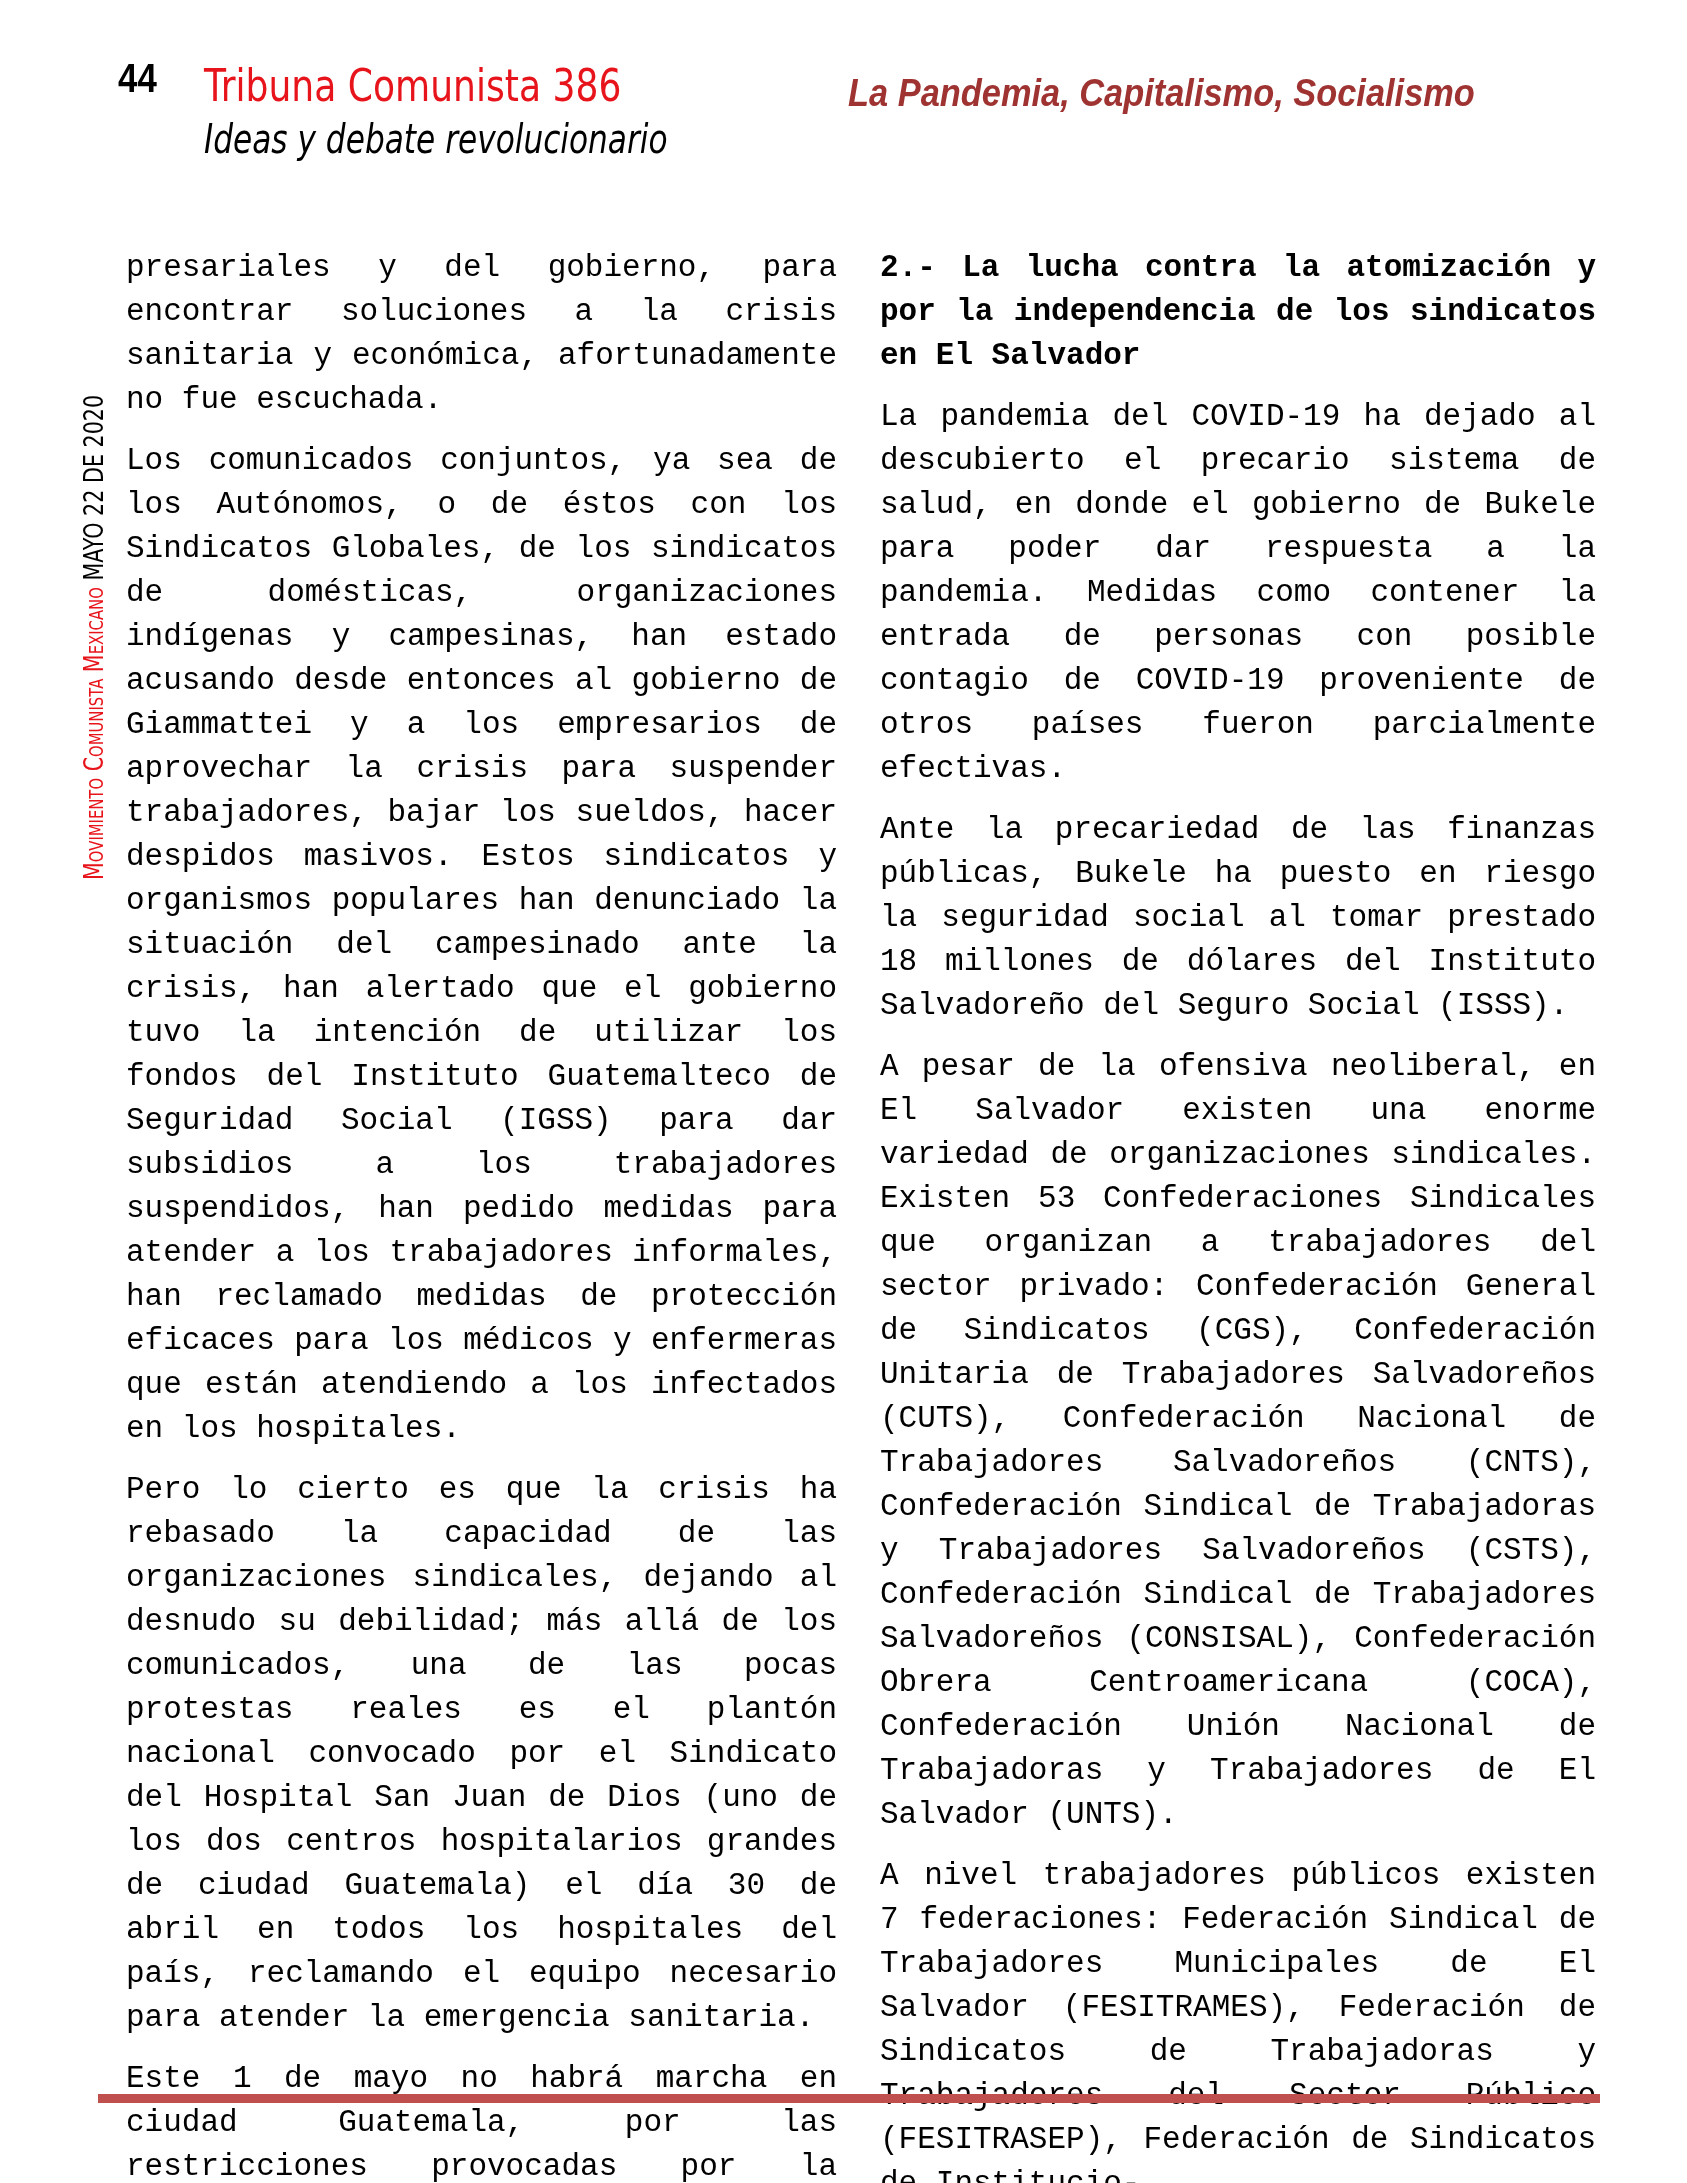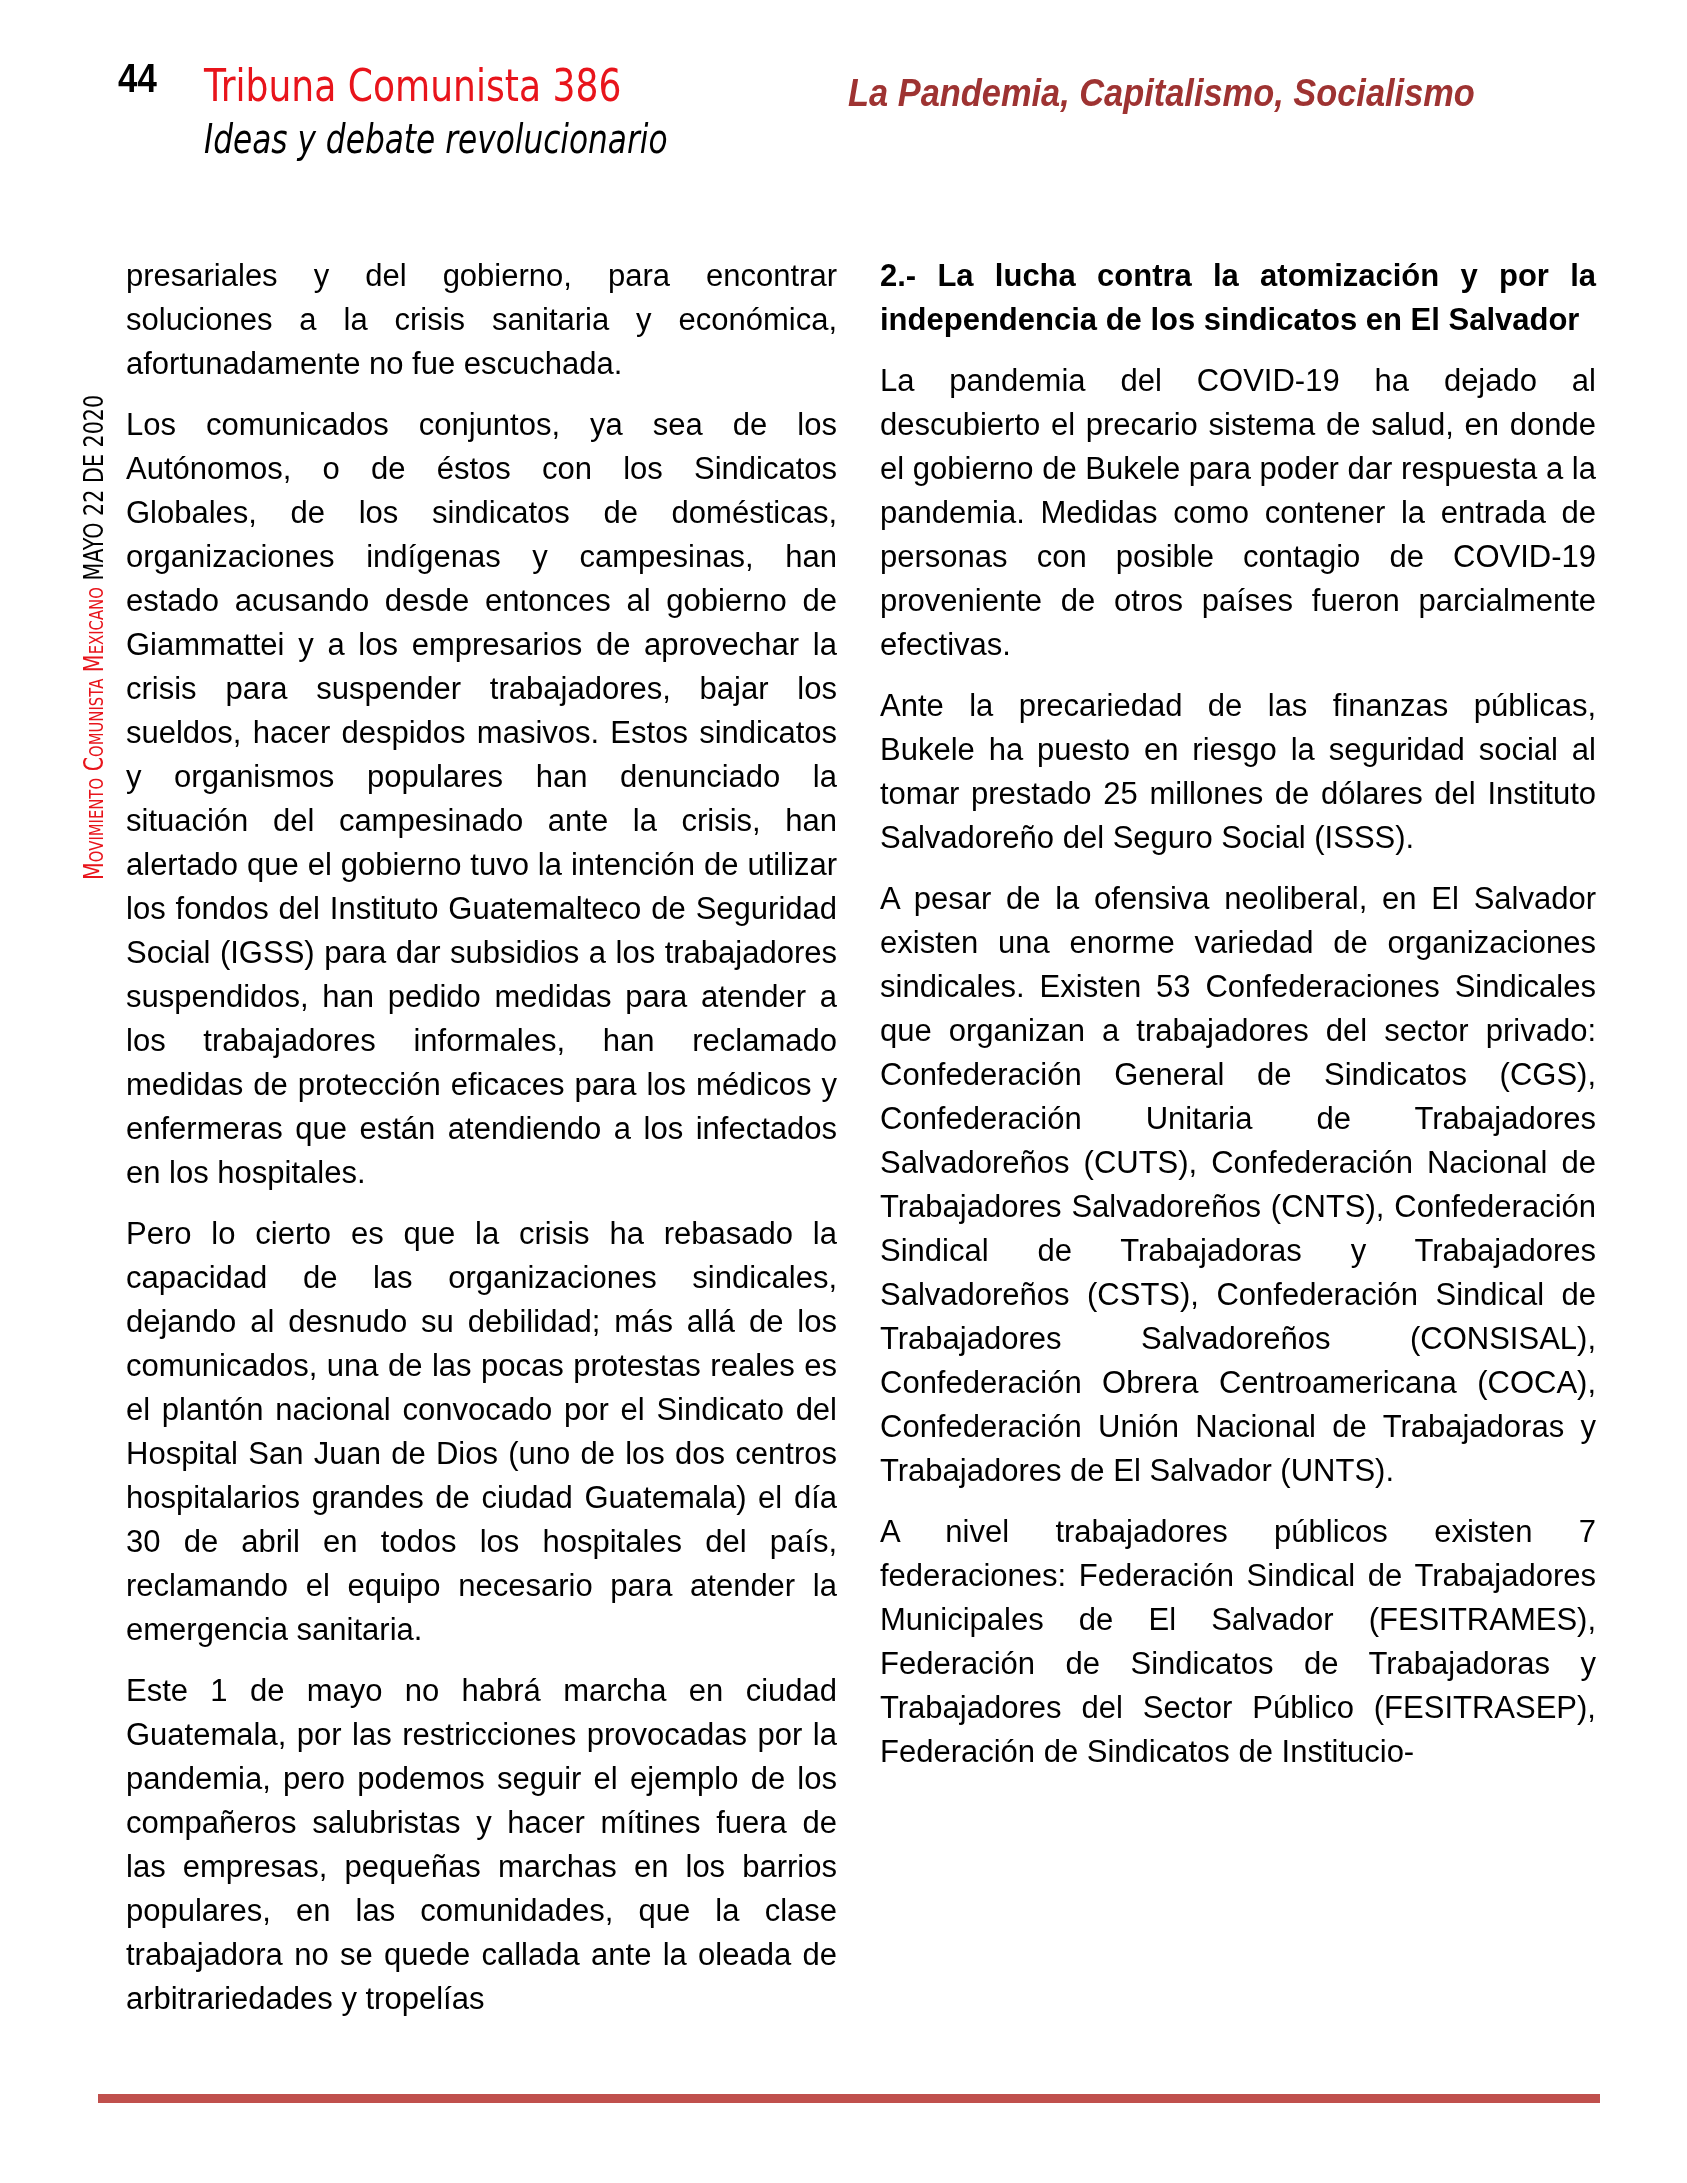--- a/index.html
+++ b/index.html
@@ -8,21 +8,21 @@
   .mag-title { position:absolute; left:204px; top:64px; font-family:"DejaVu Sans", sans-serif; font-size:44px; line-height:1; color:#e8141b; transform:scaleX(0.82); transform-origin:left top; white-space:nowrap; }
   .mag-subtitle { position:absolute; left:204px; top:119px; font-family:"DejaVu Sans", sans-serif; font-style:oblique; font-size:40px; line-height:1; color:#000; transform:scaleX(0.78); transform-origin:left top; white-space:nowrap; }
   .section-title { position:absolute; left:848px; top:74px; font-family:"Liberation Sans", sans-serif; font-weight:bold; font-style:italic; font-size:38px; line-height:1; color:#9e3332; white-space:nowrap; transform:scaleX(0.905); transform-origin:left top; }
   .side-label { position:absolute; left:78px; top:880px; transform:rotate(-90deg); transform-origin:left top; white-space:nowrap; font-family:"DejaVu Sans", sans-serif; font-size:26.5px; line-height:32px; }
   .side-label .org { color:#e8141b; font-variant:small-caps; letter-spacing:0px; }
   .side-label .date { color:#000; }
   .side-inner { display:inline-block; transform:scaleX(0.78); transform-origin:left center; }
   .column { position:absolute; top:246px; width:711px; font-size:31px; line-height:44px; text-align:justify; }
   .col-left { left:126px; }
   .col-right { left:880px; width:716px; }
-  .column p { margin:8px 0 17px 0; }
+  .column p { margin:0 0 17px 0;font-family:Liberation Mono, monospace; }
   .column .heading { font-weight:bold; }
   .footer-rule { position:absolute; left:98px; top:2094px; width:1502px; height:8.6px; background:#c0504d; }
 </style>
 </head>
 <body>
 
 <header>
   <div class="page-number">44</div>
   <div class="mag-title">Tribuna Comunista 386</div>
   <div class="mag-subtitle">Ideas y debate revolucionario</div>
@@ -39,19 +39,19 @@
 <article class="column col-left">
   <p>presariales y del gobierno, para encontrar soluciones a la crisis sanitaria y económica, afortunadamente no fue escuchada.</p>
   <p>Los comunicados conjuntos, ya sea de los Autónomos, o de éstos con los Sindicatos Globales, de los sindicatos de domésticas, organizaciones indígenas y campesinas, han estado acusando desde entonces al gobierno de Giammattei y a los empresarios de aprovechar la crisis para suspender trabajadores, bajar los sueldos, hacer despidos masivos. Estos sindicatos y organismos populares han denunciado la situación del campesinado ante la crisis, han alertado que el gobierno tuvo la intención de utilizar los fondos del Instituto Guatemalteco de Seguridad Social (IGSS) para dar subsidios a los trabajadores suspendidos, han pedido medidas para atender a los trabajadores informales, han reclamado medidas de protección eficaces para los médicos y enfermeras que están atendiendo a los infectados en los hospitales.</p>
   <p>Pero lo cierto es que la crisis ha rebasado la capacidad de las organizaciones sindicales, dejando al desnudo su debilidad; más allá de los comunicados, una de las pocas protestas reales es el plantón nacional convocado por el Sindicato del Hospital San Juan de Dios (uno de los dos centros hospitalarios grandes de ciudad Guatemala) el día 30 de abril en todos los hospitales del país, reclamando el equipo necesario para atender la emergencia sanitaria.</p>
   <p>Este 1 de mayo no habrá marcha en ciudad Guatemala, por las restricciones provocadas por la pandemia, pero podemos seguir el ejemplo de los compañeros salubristas y hacer mítines fuera de las empresas, pequeñas marchas en los barrios populares, en las comunidades, que la clase trabajadora no se quede callada ante la oleada de arbitrariedades y tropelías</p>
 </article>
 
 <article class="column col-right">
   <p class="heading">2.- La lucha contra la atomización y por la independencia de los sindicatos en El Salvador</p>
   <p>La pandemia del COVID-19 ha dejado al descubierto el precario sistema de salud, en donde el gobierno de Bukele para poder dar respuesta a la pandemia. Medidas como contener la entrada de personas con posible contagio de COVID-19 proveniente de otros países fueron parcialmente efectivas.</p>
-  <p>Ante la precariedad de las finanzas públicas, Bukele ha puesto en riesgo la seguridad social al tomar prestado 25 millones de dólares del Instituto Salvadoreño del Seguro Social (ISSS).</p>
+  <p>Ante la precariedad de las finanzas públicas, Bukele ha puesto en riesgo la seguridad social al tomar prestado 18 millones de dólares del Instituto Salvadoreño del Seguro Social (ISSS).</p>
   <p>A pesar de la ofensiva neoliberal, en El Salvador existen una enorme variedad de organizaciones sindicales. Existen 53 Confederaciones Sindicales que organizan a trabajadores del sector privado: Confederación General de Sindicatos (CGS), Confederación Unitaria de Trabajadores Salvadoreños (CUTS), Confederación Nacional de Trabajadores Salvadoreños (CNTS), Confederación Sindical de Trabajadoras y Trabajadores Salvadoreños (CSTS), Confederación Sindical de Trabajadores Salvadoreños (CONSISAL), Confederación Obrera Centroamericana (COCA), Confederación Unión Nacional de Trabajadoras y Trabajadores de El Salvador (UNTS).</p>
   <p>A nivel trabajadores públicos existen 7 federaciones: Federación Sindical de Trabajadores Municipales de El Salvador (FESITRAMES), Federación de Sindicatos de Trabajadoras y Trabajadores del Sector Público (FESITRASEP), Federación de Sindicatos de Institucio-</p>
 </article>
 
 <div class="footer-rule"></div>
 
 
 </body></html>

